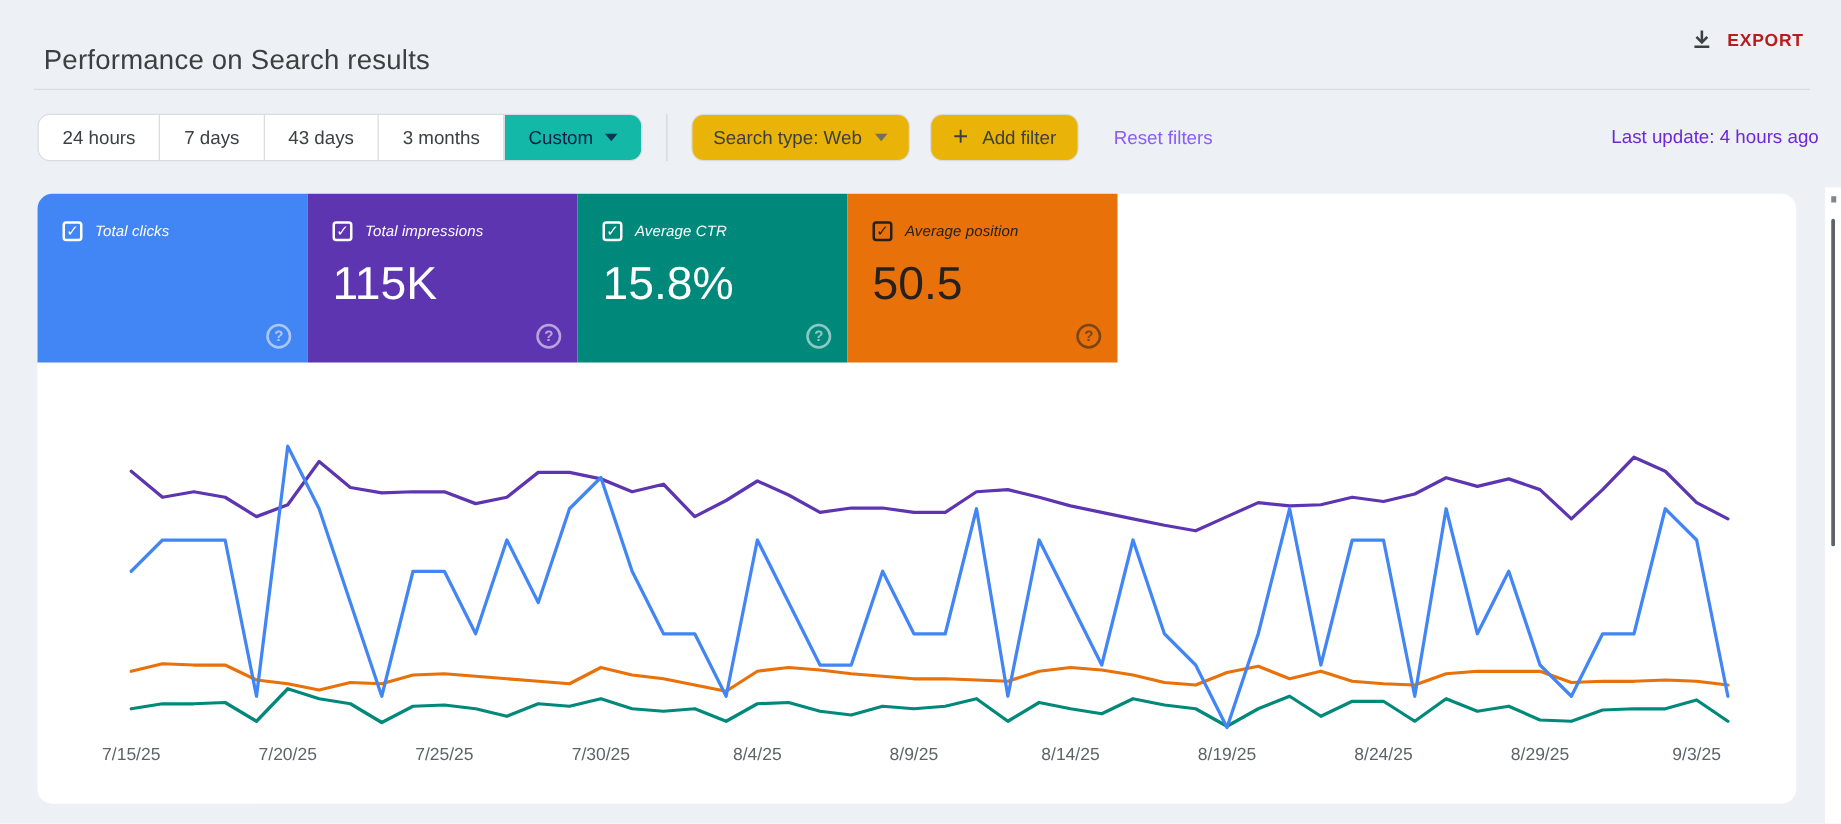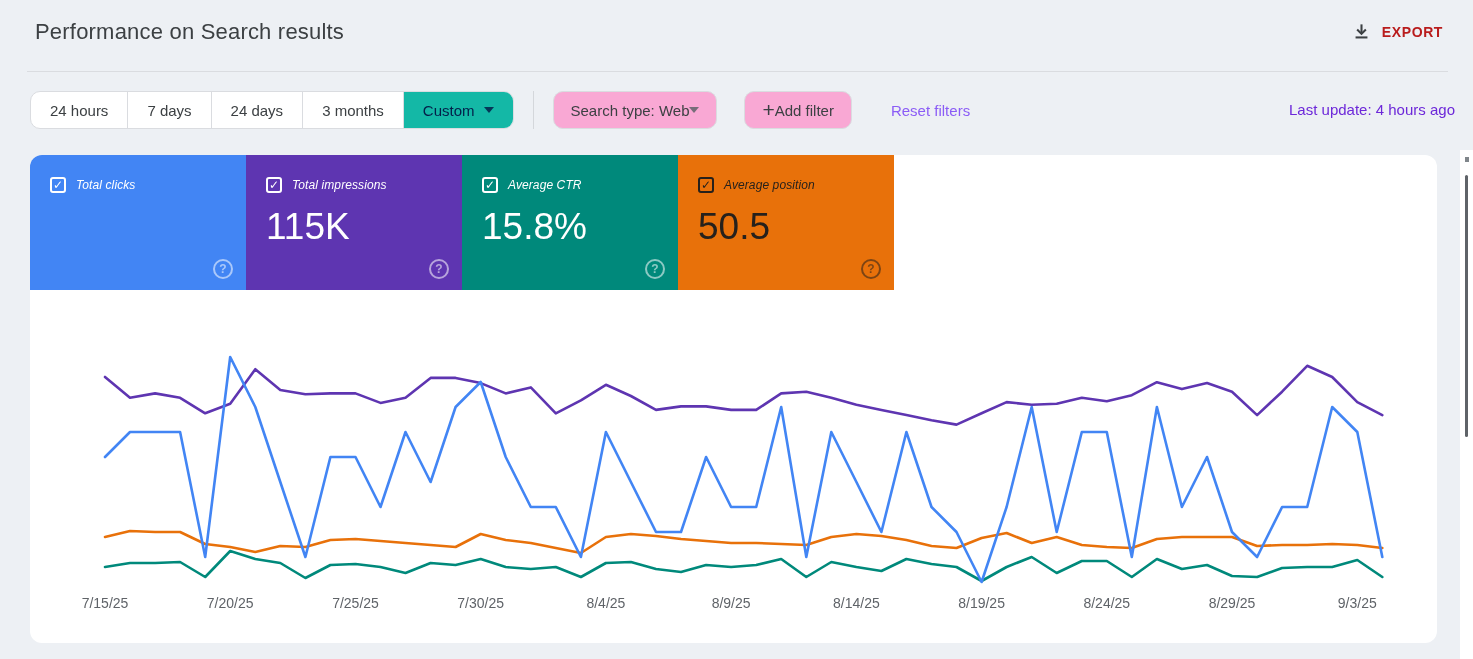--- a/index.html
+++ b/index.html
@@ -6,21 +6,21 @@
   html, body { width: 1473px; height: 659px; overflow: hidden; }
   body {
     font-family: "Liberation Sans", "DejaVu Sans", sans-serif;
     background: #edf0f4;
     position: relative;
     color: #3c4043;
   }
 
   
   .page-title {
-    position: absolute; left: 35px; top: 19px;
+    position: absolute; left: 35px; top: 35px;
     font-size: 22px; font-weight: 500; color: #3c4043; letter-spacing: .2px;
   }
   .export-btn {
     position: absolute; right: 20px; top: 16px;
     display: flex; align-items: center; gap: 11px;
     padding: 6px 10px; cursor: pointer; border-radius: 4px;
   }
   .export-btn .label {
     font-size: 14px; font-weight: 700; letter-spacing: .6px; color: #b91c1c;
   }
@@ -45,24 +45,24 @@
   }
   .range-item:first-child { border-left: none; }
   .range-item.selected { background: #14b8a6; color: #041e49; font-weight: 500; }
   .caret {
     width: 0; height: 0; display: inline-block;
     border-left: 5px solid transparent; border-right: 5px solid transparent;
     border-top: 6px solid currentColor; opacity: .85;
   }
   .v-divider { width: 1px; height: 38px; background: #d4d7db; margin: 0 19px; }
   .chip {
-    display: flex; align-items: center; height: 38px;
-    background: #f9a8d4; border: 1px solid #dadce0; border-radius: 10px;
+    display: flex; align-items: center; gap: 11px; height: 38px;
+    background: #eab308; border: 1px solid #dadce0; border-radius: 10px;
     padding: 0 17px; font-size: 15px; color: #3c4043;
-    margin-right: 27px; cursor: pointer; white-space: nowrap;
+    margin-right: 16px; cursor: pointer; white-space: nowrap;
   }
   .plus-glyph { font-size: 21px; font-weight: 400; color: #3c4043; line-height: 1; margin-top: -2px; }
   .reset-link {
     font-size: 15px; font-weight: 500; color: #8b5cf6;
     margin-left: 12px; cursor: pointer; white-space: nowrap; text-align: right;
   }
   .last-update {
     position: absolute; right: 18px; top: 101px;
     font-size: 15px; color: #6d28d9;
   }
@@ -133,21 +133,21 @@
 
 <div class="filter-row">
   <div class="range-group">
     <div class="range-item">
         <span>24 hours</span>
       </div>
     <div class="range-item">
         <span>7 days</span>
       </div>
     <div class="range-item">
-        <span>24 days</span>
+        <span>43 days</span>
       </div>
     <div class="range-item">
         <span>3 months</span>
       </div>
     <div class="range-item selected">
       <span>Custom</span>
       <span class="caret"></span>
     </div>
   </div>
 

